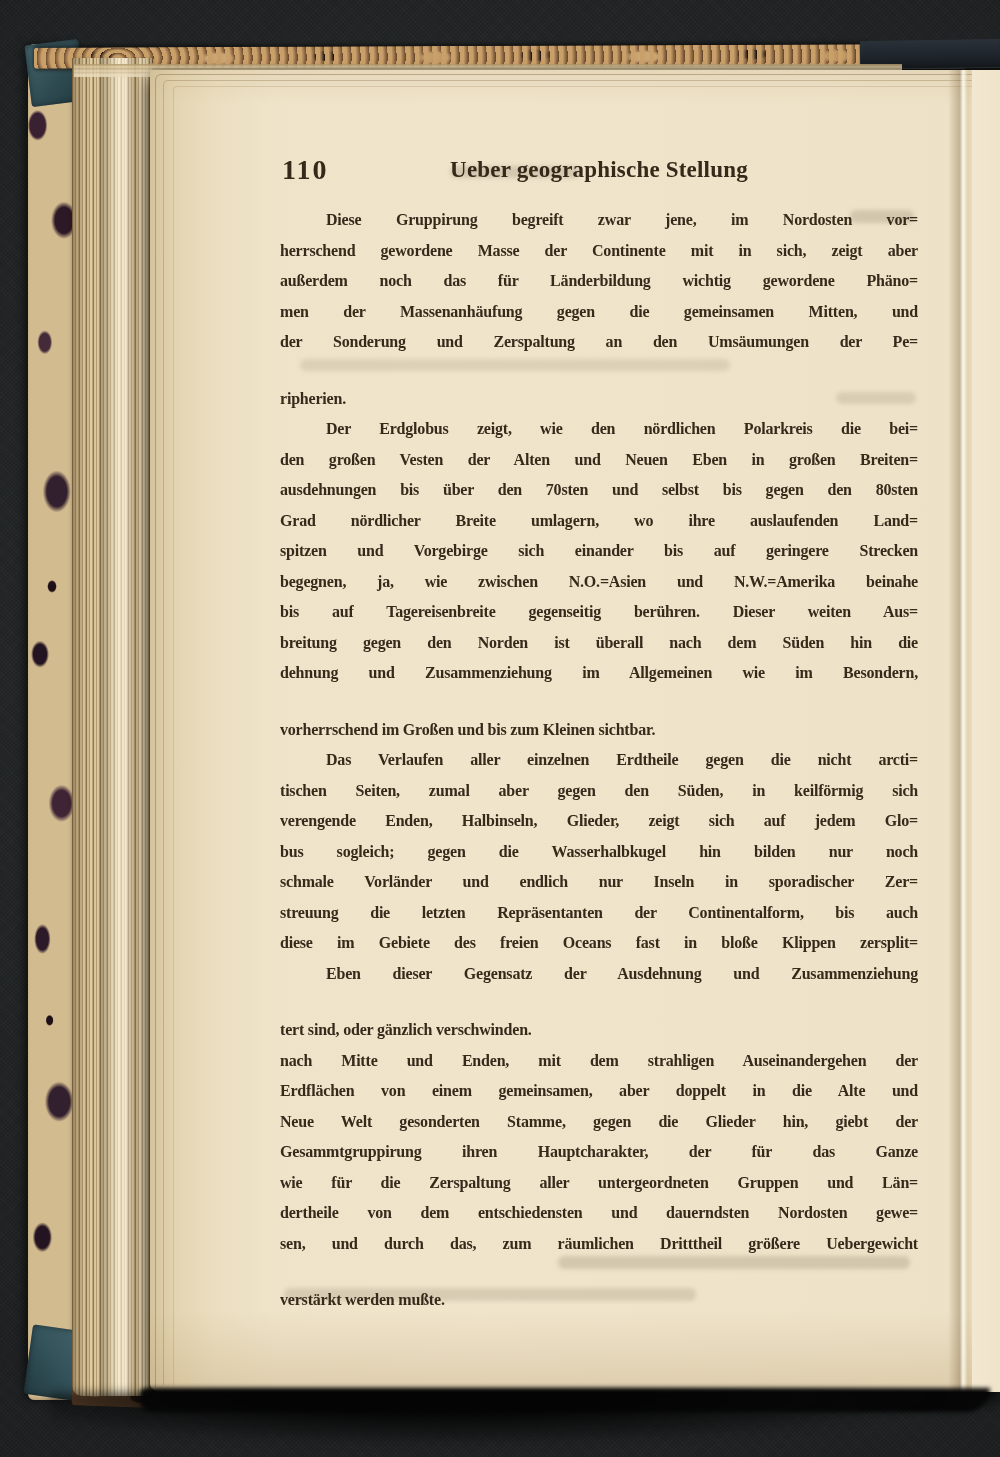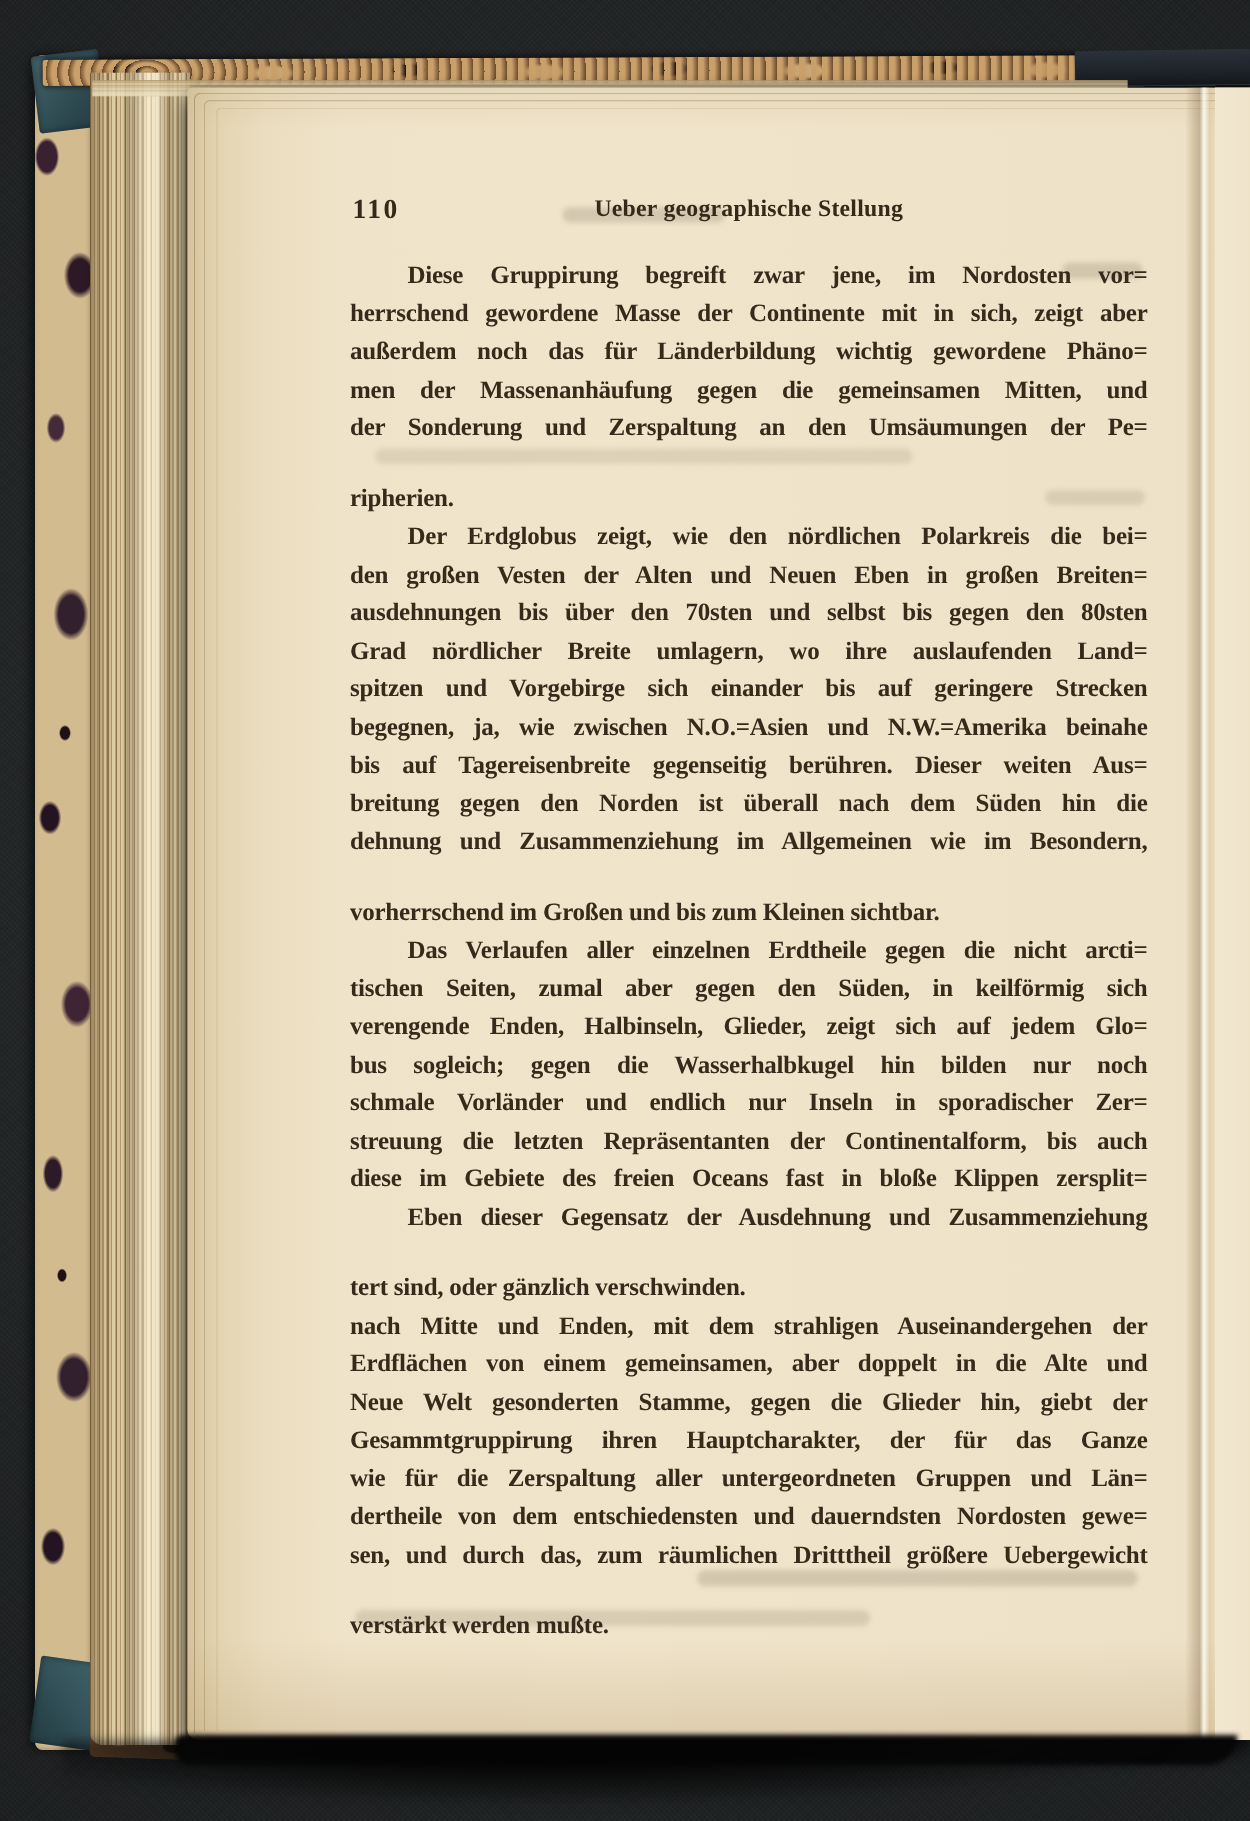--- a/index.html
+++ b/index.html
@@ -109,26 +109,26 @@
   .crease{
     position:absolute;left:798px;top:0;width:26px;height:100%;
     background:linear-gradient(90deg, rgba(150,125,85,0) 0, rgba(150,125,85,0.30) 28%, rgba(95,72,45,0.30) 45%, rgba(255,252,240,0.85) 58%, rgba(205,180,130,0.35) 76%, rgba(205,180,130,0) 100%);
   }
   .facing-page{
     position:absolute;left:822px;top:0;width:28px;height:100%;
     background:linear-gradient(90deg,#f2e7d0,#efe3ca);
   }
   
   .header{position:absolute;left:130px;top:84px;width:638px;height:30px;color:#35291a;}
-  .page-num{position:absolute;left:2px;top:0;font-size:22px;font-weight:bold;letter-spacing:2px;}
-  .running-title{position:absolute;left:0;right:0;top:3px;text-align:center;font-size:19px;font-weight:bold;letter-spacing:0.2px;}
+  .page-num{position:absolute;left:2px;top:0;font-size:28px;font-weight:bold;letter-spacing:2px;}
+  .running-title{position:absolute;left:0;right:0;top:3px;text-align:center;font-size:23px;font-weight:bold;letter-spacing:0.2px;}
   
   .text-block{position:absolute;left:130px;top:135px;width:638px;color:#362a1b;}
   .line{
-    height:30.5px;line-height:30.5px;font-size:20px;font-weight:bold;letter-spacing:-0.2px;
+    height:30.5px;line-height:30.5px;font-size:16px;font-weight:bold;letter-spacing:-0.2px;
     text-align:justify;text-align-last:justify;white-space:nowrap;overflow:visible;
   }
   .line{white-space:normal;}
   .line.first{padding-left:46px;}
   .line.last{text-align-last:left;margin-top:26px;}
   
   .ghost{position:absolute;background:#9b8f78;opacity:0.33;filter:blur(2.2px);border-radius:6px;pointer-events:none;}
   .g1{left:300px;top:96px;width:130px;height:12px;}
   .g2{left:700px;top:140px;width:64px;height:13px;}
   .g3{left:150px;top:289px;width:430px;height:12px;opacity:0.22;}

